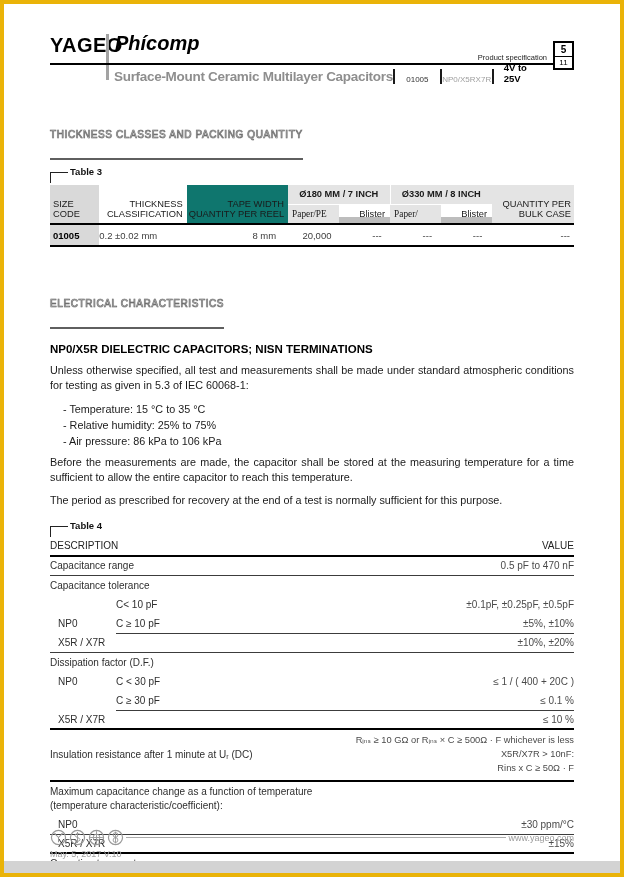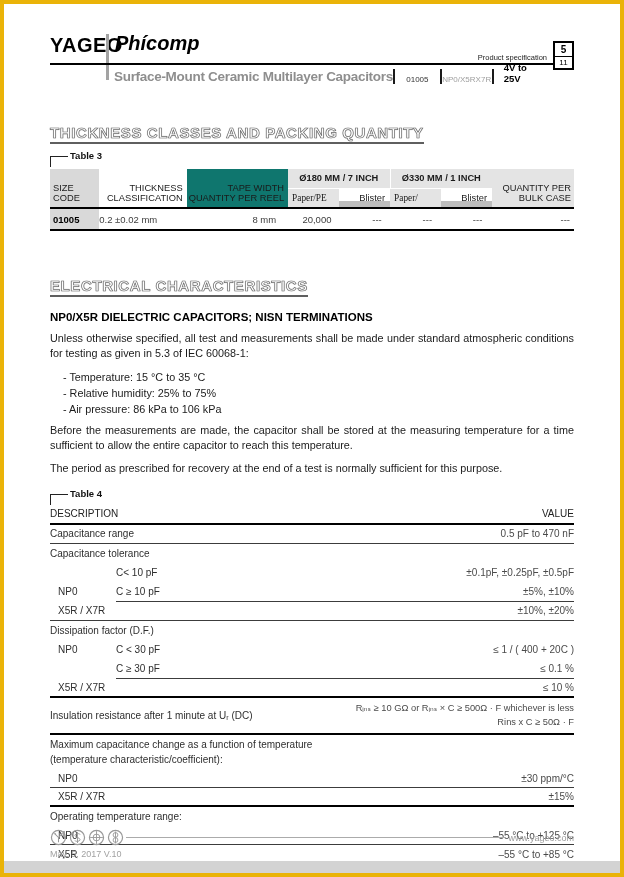--- a/index.html
+++ b/index.html
@@ -41,26 +41,26 @@
   }
   .tb-title { color: #8e8e8e; font-weight: bold; font-size: 13.5px; letter-spacing: -0.3px; white-space: nowrap; flex: 1; }
   .tb-sep { width: 2px; height: 15px; background: #1a1a1a; flex: none; }
   .tb-size { width: 72px; text-align: center; font-size: 8px; color: #333; }
   .tb-series { width: 80px; text-align: center; font-size: 8px; color: #a0a0a0; }
   .tb-voltage { width: 78px; text-align: left; padding-left: 10px; font-size: 9.5px; font-weight: bold; color: #000; }
 
   
   .h-outline {
     display: inline-block;
-    font-size: 15px; font-weight: bold; letter-spacing: 0.6px;
+    font-size: 10px; font-weight: normal; letter-spacing: 0.6px;
     color: #fff;
     -webkit-text-stroke: 0.7px #6e6e6e;
     text-shadow: 0 0 1px #8a8a8a;
     border-bottom: 2px solid #5f5f5f;
-    padding-bottom: 1px;
+    padding-bottom: 18px;
   }
   .table-label { display: flex; margin-top: 6px; }
   .bracket { width: 18px; height: 11px; border-top: 1px solid #222; border-left: 1px solid #222; margin-top: 6px; flex: none; }
   .tl-text { font-size: 9.5px; font-weight: 600; color: #111; margin-left: 2px; }
 
   
   .sec1 { margin: 42px 46px 0 46px; }
   .t3 { margin-top: 2px; border-bottom: 2px solid #000; }
   .t3h { display: flex; height: 40px; border-bottom: 2px solid #000; font-size: 9.3px; color: #1a1a1a; line-height: 1.15; }
   .t3h > div, .t3subs > div { display: flex; }
@@ -149,21 +149,21 @@
     </div>
 
     <div class="t3">
       <div class="t3h">
         <div class="c-size">SIZE CODE</div>
         <div class="c-thick">THICKNESS CLASSIFICATION</div>
         <div class="c-tape">TAPE WIDTH QUANTITY PER REEL</div>
         <div class="c-mid">
           <div class="t3groups">
             <div class="t3g">Ø180 MM / 7 INCH</div>
-            <div class="t3g">Ø330 MM / 1 INCH</div>
+            <div class="t3g">Ø330 MM / 8 INCH</div>
           </div>
           <div class="t3subs">
             <div class="s-paper">Paper/PE</div>
             <div class="s-blister">Blister</div>
             <div class="s-paper">Paper/</div>
             <div class="s-blister">Blister</div>
           </div>
         </div>
         <div class="c-qty">QUANTITY PER BULK CASE</div>
       </div>
@@ -249,20 +249,21 @@
 
       <div class="r sep-thick">
         <span class="c1 ind">X5R / X7R</span>
         <span class="val">≤ 10 %</span>
       </div>
 
       <div class="r-ins">
         <span class="ins-label">Insulation resistance after 1 minute at Uᵣ (DC)</span>
         <span class="ins-vals">
           <span style="display:block">Rᵢₙₛ ≥ 10 GΩ or Rᵢₙₛ × C ≥ 500Ω · F whichever is less</span>
+          <span style="display:block">X5R/X7R &gt; 10nF:</span>
           <span style="display:block">Rins x C ≥ 50Ω · F</span>
         </span>
       </div>
 
       <div class="r-sec2l">
         <div>Maximum capacitance change as a function of temperature</div>
         <div>(temperature characteristic/coefficient):</div>
       </div>
 
       <div class="r sep-thin">

